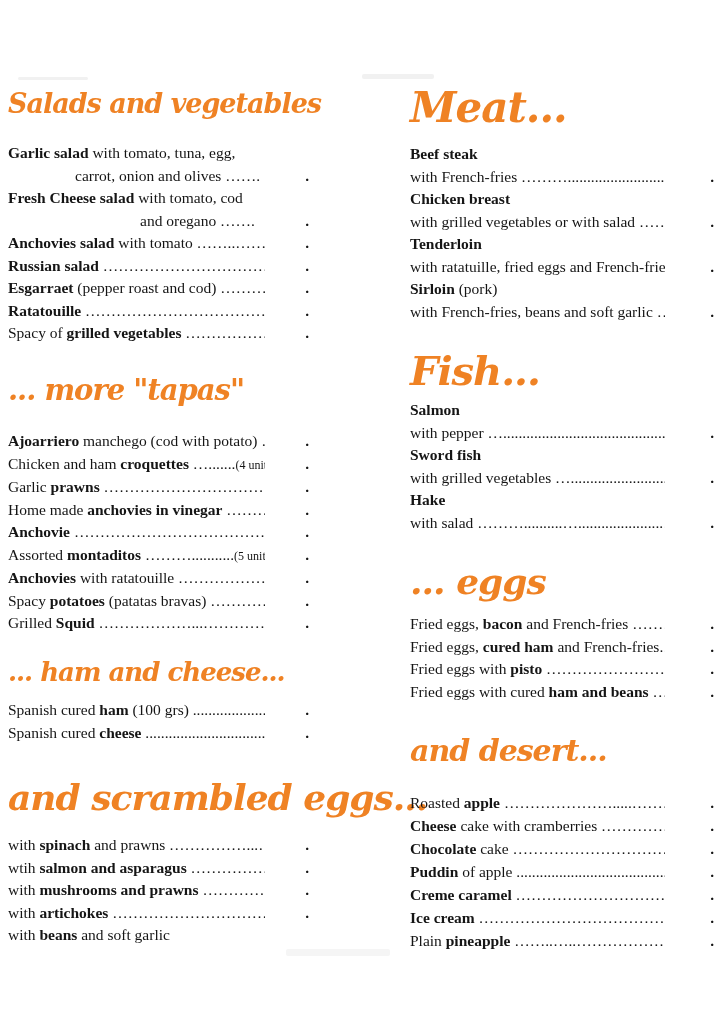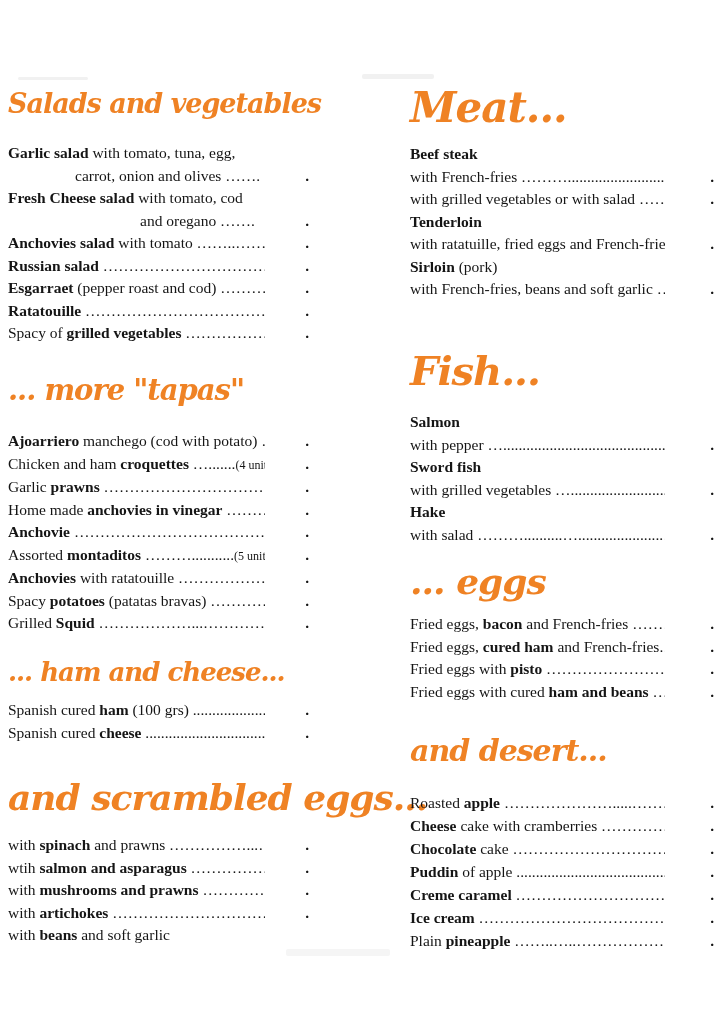--- a/index.html
+++ b/index.html
@@ -44,21 +44,21 @@
   .sec-fish .script-heading           { font-size: 40px; line-height: 50px; }
   .sec-eggs .script-heading           { font-size: 36px; line-height: 46px; }
   .sec-desert .script-heading         { font-size: 30px; line-height: 50px; }
 
   .items { margin-top: 14px; }
   .sec-salads .items         { margin-top: 16px; }
   .sec-tapas .items          { margin-top: 16px; }
   .sec-ham-cheese .items     { margin-top: 5px;  }
   .sec-scrambled-eggs .items { margin-top: 14px; }
   .sec-meat .items           { margin-top: 9px;  }
-  .sec-fish .items           { margin-top: 15px; }
+  .sec-fish .items           { margin-top: 3px; }
   .sec-eggs .items           { margin-top: 9px;  }
   .sec-desert .items         { margin-top: 15px; }
 
   .menu-row {
     display: flex;
     justify-content: space-between;
     align-items: baseline;
     line-height: 22.5px;
     font-size: 15.5px;
   }
@@ -215,20 +215,23 @@
         <h2 class="script-heading">Meat...</h2>
         <div class="items">
           <div class="menu-row">
             <span class="item-text"><b>Beef steak</b></span>
           </div>
           <div class="menu-row">
             <span class="item-text"><span>with French-fries ………................................…</span></span>
             <span class="price-dot">.</span>
           </div>
           <div class="menu-row">
+            <span class="item-text"><b>Chicken breast</b></span>
+          </div>
+          <div class="menu-row">
             <span class="item-text"><span>with grilled vegetables or with salad ………</span></span>
             <span class="price-dot">.</span>
           </div>
           <div class="menu-row">
             <span class="item-text"><b>Tenderloin</b></span>
           </div>
           <div class="menu-row">
             <span class="item-text"><span>with ratatuille, fried eggs and French-fries ..</span></span>
             <span class="price-dot">.</span>
           </div>

